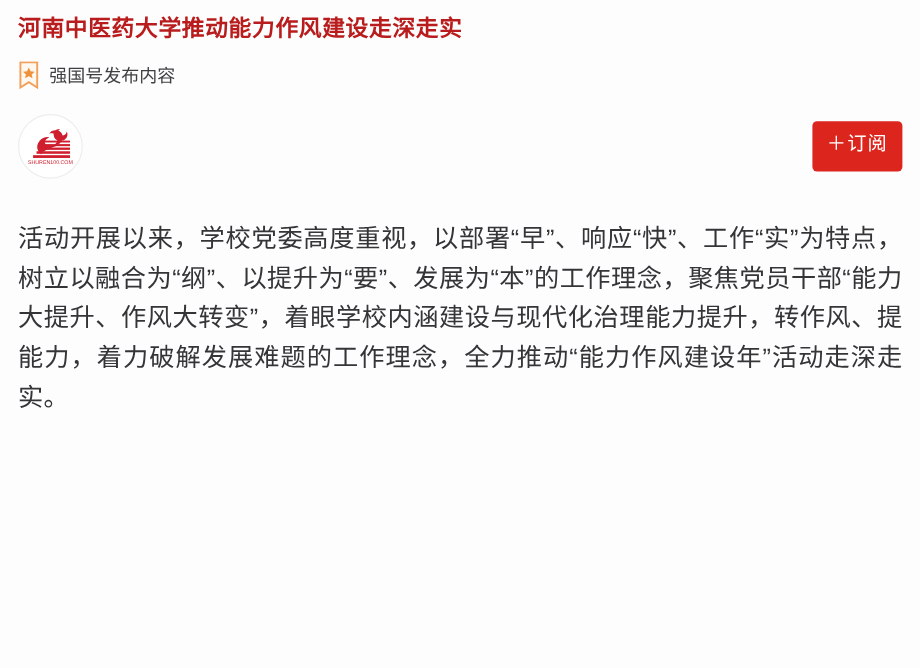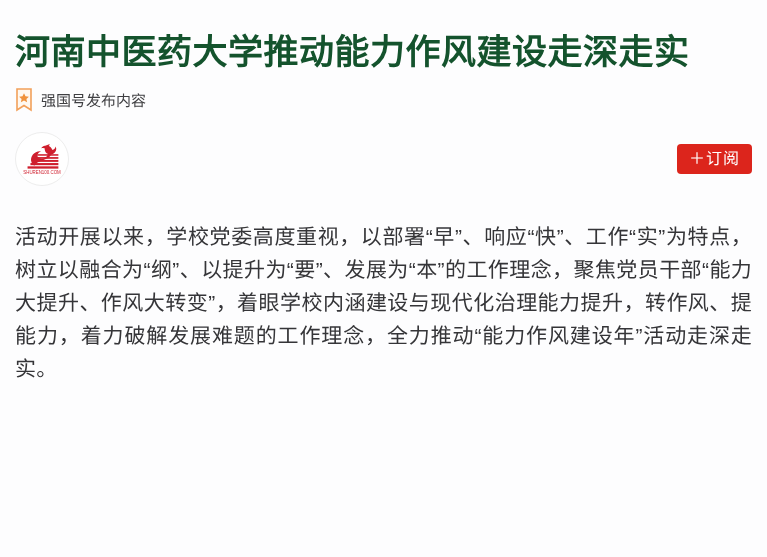--- a/index.html
+++ b/index.html
@@ -7,33 +7,32 @@
   body {
     background: #fdfdfe;
     font-family: "Liberation Sans", "DejaVu Sans", sans-serif;
     color: #333;
     overflow: hidden;
   }
   .page { padding: 0 15px; width: 767px; }
 
   
   .article-title {
-    margin-top: 30px;
-    font-size: 35px;
+    margin-top: 13px;
+    font-size: 19px;
     font-weight: 700;
     line-height: 1.25;
-    color: #14532d;
+    color: #b91c1c;
     letter-spacing: 0.5px;
   }
 
   
   .badge-row {
     margin-top: 14px;
     display: flex;
-    align-items: center;
   }
   .badge-icon { width: 18px; height: 24px; flex: 0 0 auto; }
   .badge-label {
     margin-left: 8px;
     font-size: 15px;
     color: #3f3f42;
   }
 
   
   .publisher-row {
@@ -55,21 +54,21 @@
   .publisher-date { margin-top: 6px; font-size: 17px; color: #c5c9d1; line-height: 1.1; }
   .spacer { flex: 1 1 auto; }
   .subscribe-button {
     background: #dc251c;
     color: #ffffff;
     border: none;
     border-radius: 4px;
     font-size: 16px;
     line-height: 1;
     padding: 7px 12px 8px;
-    height: 30px;
+    height: 42px;
     cursor: pointer;
     font-family: inherit;
     letter-spacing: 1px;
   }
 
   
   .article-body { margin-top: 34px; }
   .article-body p {
     font-size: 21px;
     line-height: 33px;

